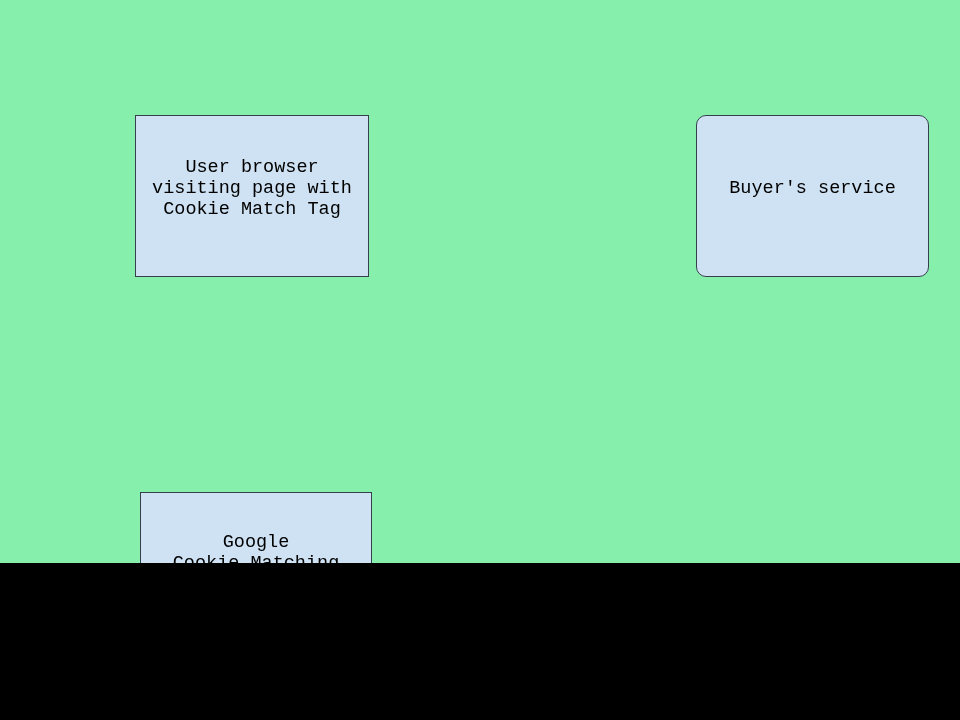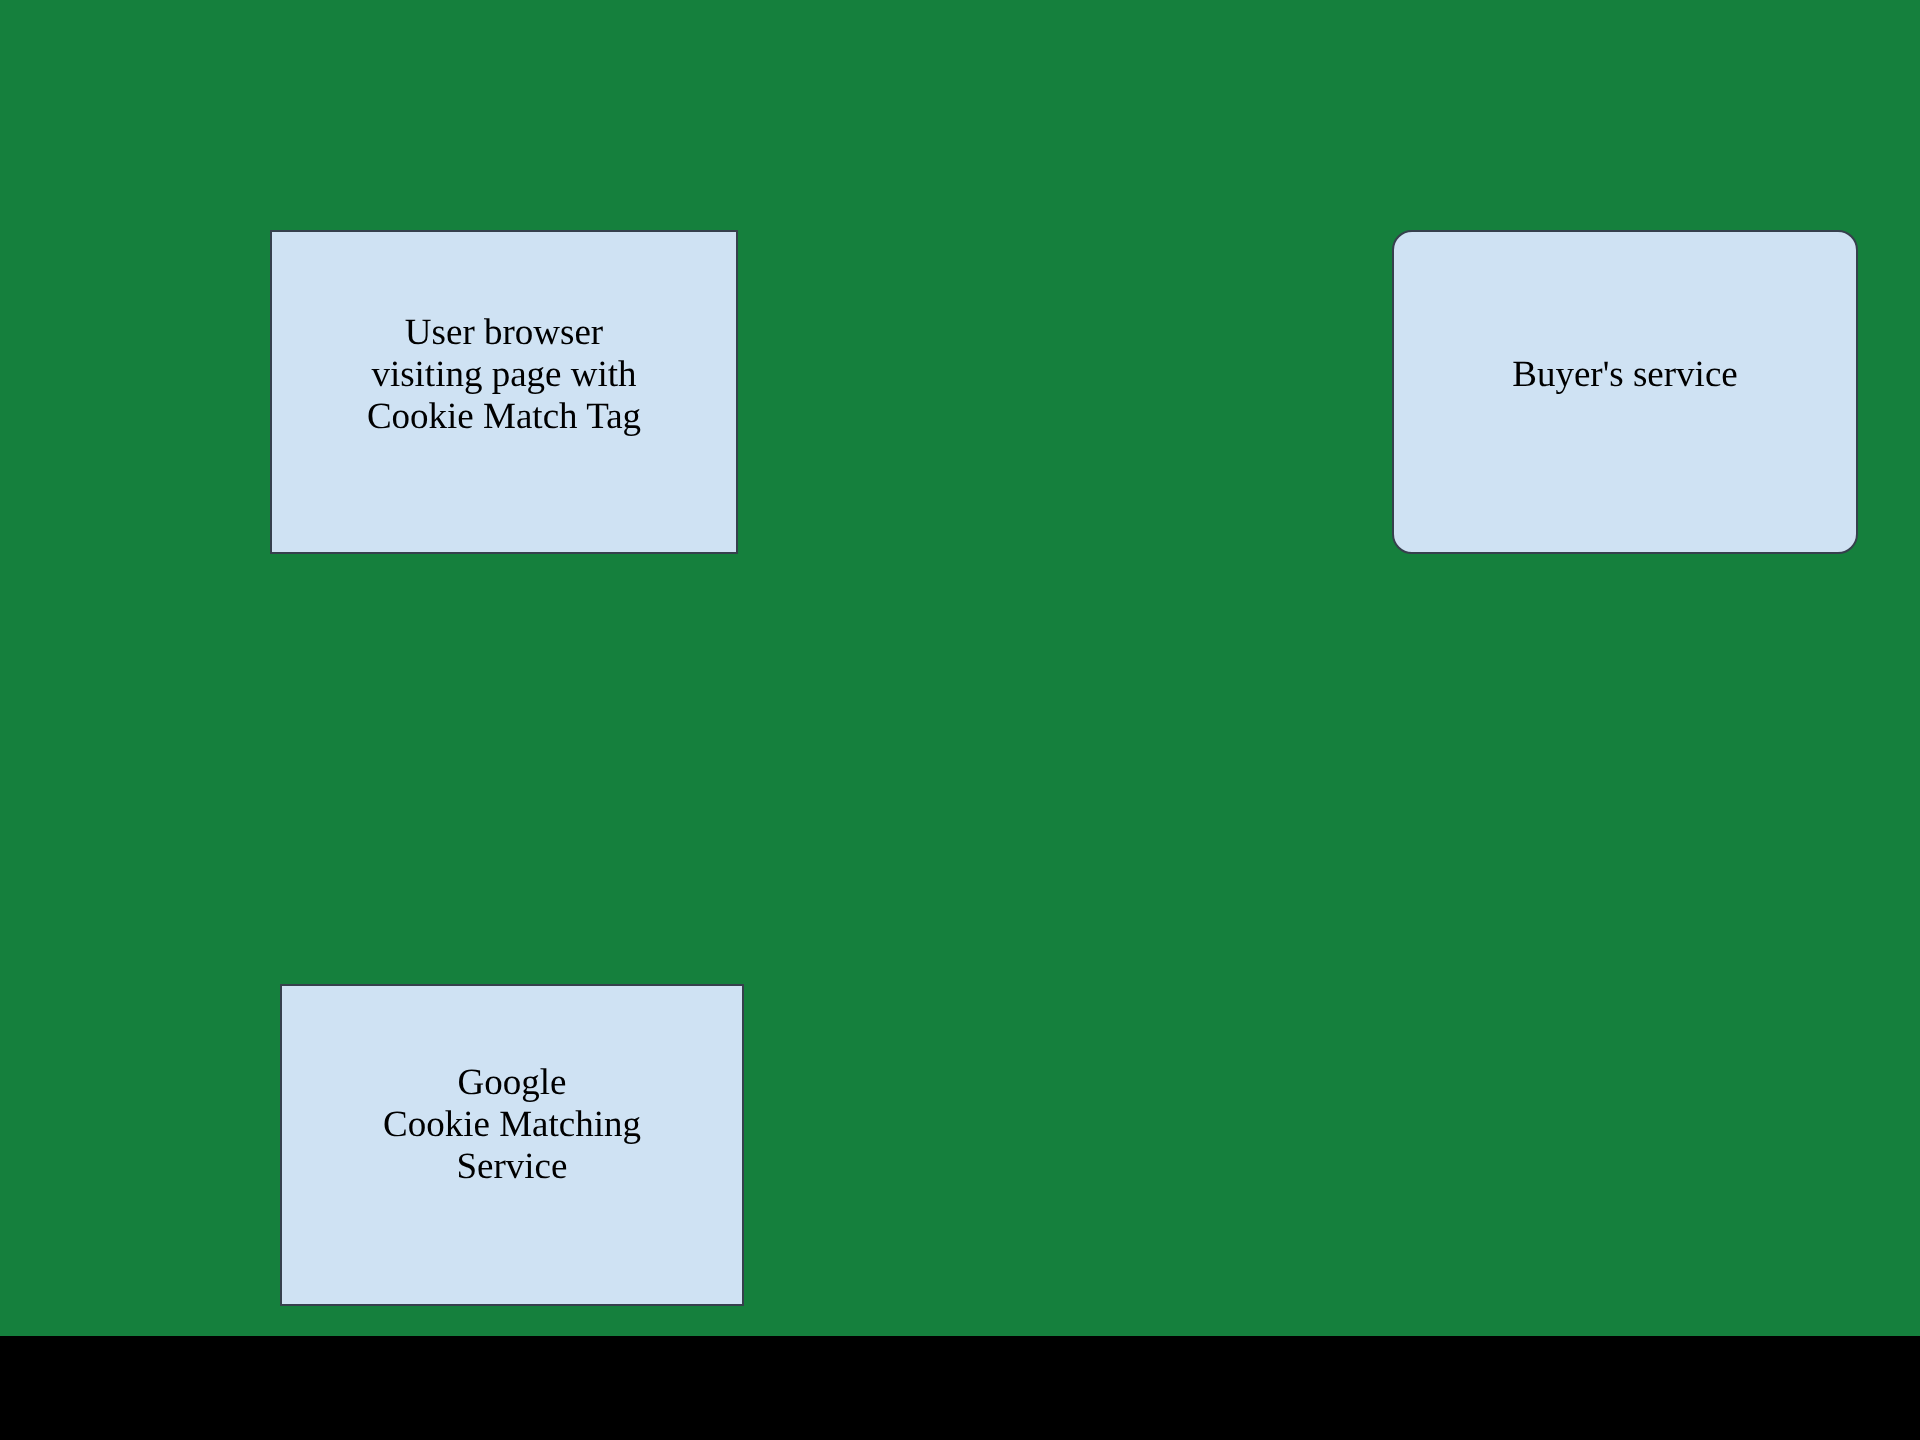--- a/index.html
+++ b/index.html
@@ -3,24 +3,24 @@
 <meta charset="utf-8">
 <style>
   html, body {
     margin: 0;
     padding: 0;
     background: #000000;
   }
   .canvas {
     position: relative;
     width: 960px;
-    height: 668px;
-    background: #15803d;
+    height: 563px;
+    background: #86efac;
     overflow: hidden;
-    font-family: Liberation Serif, serif;
+    font-family: Liberation Mono, monospace;
   }
   .node {
     position: absolute;
     box-sizing: border-box;
     background: #cfe2f3;
     border: 1.5px solid #36404d;
     display: flex;
     align-items: center;
     justify-content: center;
     text-align: center;

